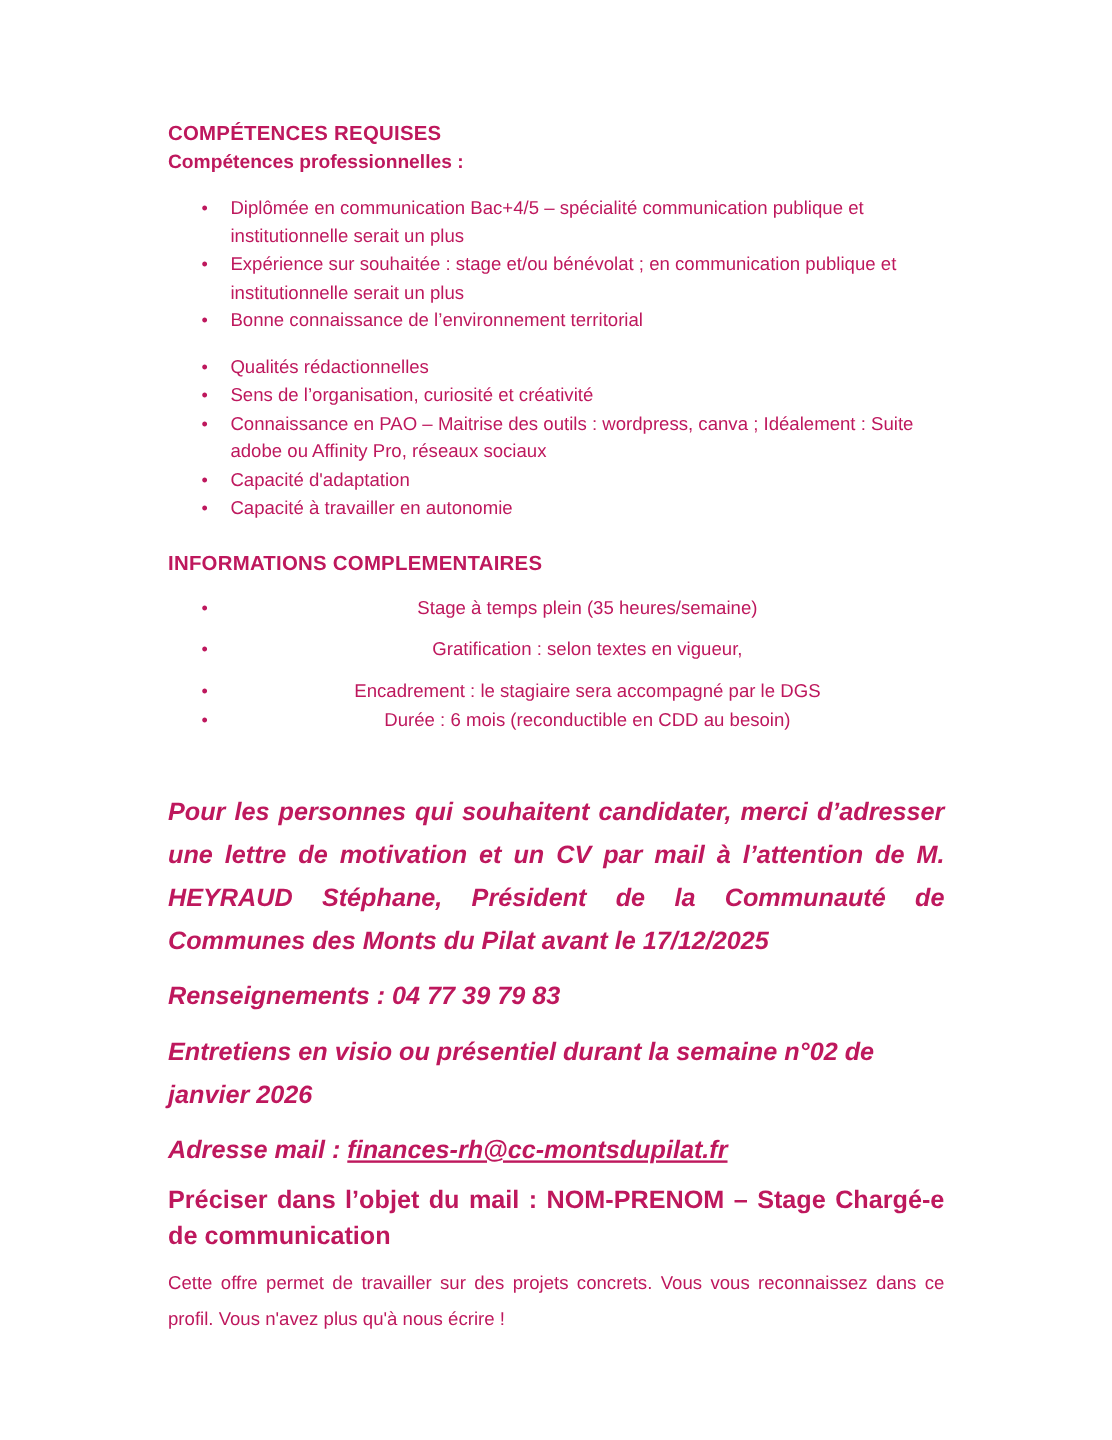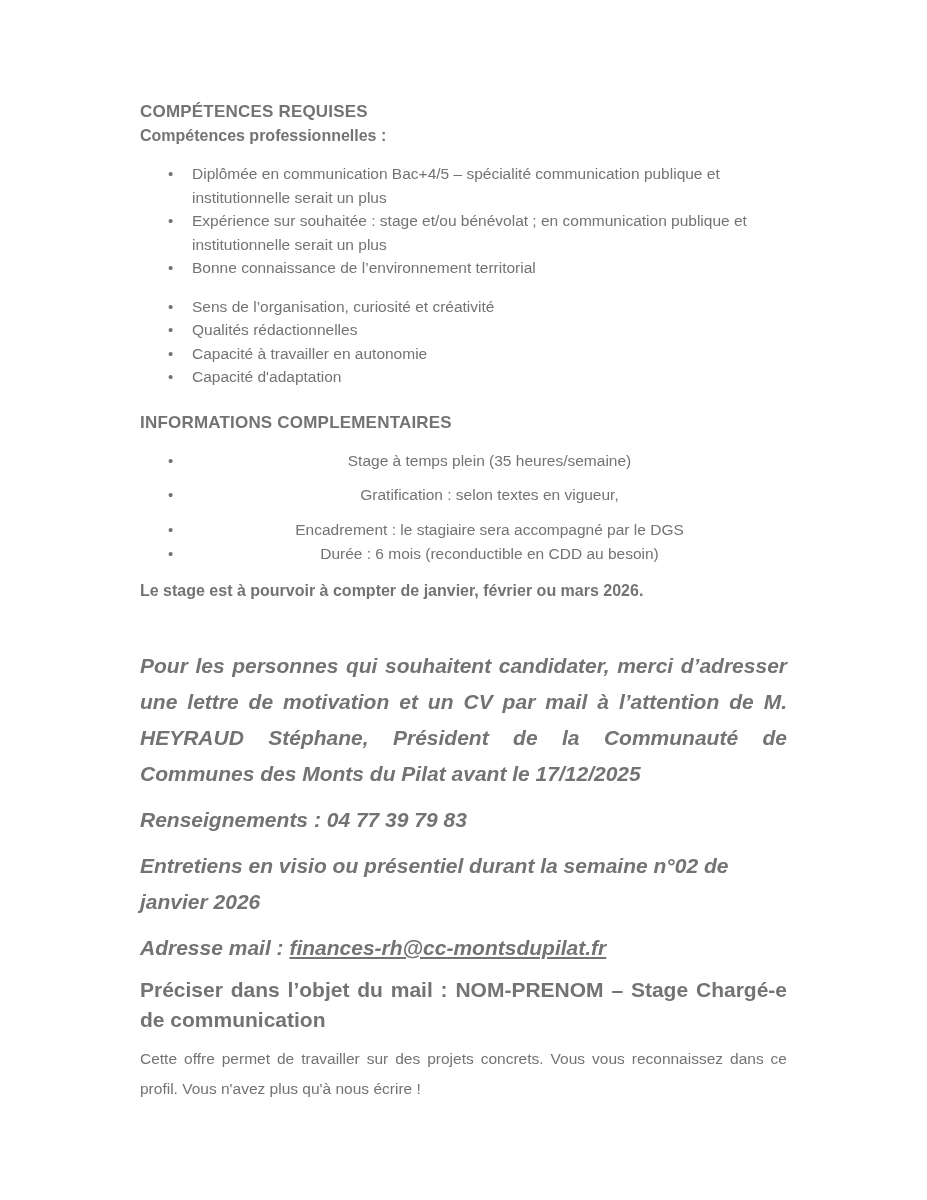--- a/index.html
+++ b/index.html
@@ -2,21 +2,21 @@
 <html lang="fr"><head>
 <meta charset="utf-8">
 <style>
   html, body { margin: 0; padding: 0; background: #e8e8e8; }
   .page {
     position: relative;
     width: 927px;
     height: 1200px;
     margin: 0 auto;
     background: #ffffff;
-    color: #737373;
+    color: #be185d;
     font-family: "Liberation Sans", sans-serif;
     overflow: hidden;
     box-sizing: border-box;
     padding: 101px 140px 0 140px;
   }
   .content { width: 647px; }
 
   h1.main-heading {
     font-size: 17px;
     font-weight: bold;
@@ -102,37 +102,37 @@
     <ul class="bullet-list">
 
     <li>Diplômée en communication Bac+4/5 – spécialité communication publique et institutionnelle serait un plus</li>
         <li>Expérience sur souhaitée : stage et/ou bénévolat ; en communication publique et institutionnelle serait un plus</li>
         <li>Bonne connaissance de l’environnement territorial</li>
       </ul>
 
 
     <ul class="bullet-list">
 
-    <li>Sens de l’organisation, curiosité et créativité</li>
-        <li>Qualités rédactionnelles</li>
+    <li>Qualités rédactionnelles</li>
+        <li>Sens de l’organisation, curiosité et créativité</li>
+        <li>Connaissance en PAO – Maitrise des outils : wordpress, canva ; Idéalement : Suite adobe ou Affinity Pro, réseaux sociaux</li>
+        <li>Capacité d'adaptation</li>
         <li>Capacité à travailler en autonomie</li>
-        <li>Capacité d'adaptation</li>
       </ul>
 
     <h2 class="section-heading caps">INFORMATIONS COMPLEMENTAIRES</h2>
 
     <ul class="bullet-list spaced">
 
     <li>Stage à temps plein (35 heures/semaine)</li>
         <li>Gratification : selon textes en vigueur,</li>
         <li>Encadrement : le stagiaire sera accompagné par le DGS</li>
         <li>Durée : 6 mois (reconductible en CDD au besoin)</li>
       </ul>
 
-    <p class="availability">Le stage est à pourvoir à compter de janvier, février ou mars 2026.</p>
 
     <div class="apply-block">
       <p class="bold-italic justify">Pour les personnes qui souhaitent candidater, merci d’adresser une lettre de motivation et un CV par mail à l’attention de M. HEYRAUD Stéphane, Président de la Communauté de Communes des Monts du Pilat avant le 17/12/2025</p>
       <p class="bold-italic gap">Renseignements : 04 77 39 79 83</p>
       <p class="bold-italic gap">Entretiens en visio ou présentiel durant la semaine n°02 de janvier 2026</p>
       <p class="bold-italic gap"><span>Adresse mail : </span><span class="underline">finances-rh@cc-montsdupilat.fr</span></p>
       <p class="subject-line justify"><span>Préciser dans l’objet du mail : </span><span>NOM-PRENOM – Stage Chargé-e de communication</span></p>
       <p class="closing justify">Cette offre permet de travailler sur des projets concrets. Vous vous reconnaissez dans ce profil. Vous n'avez plus qu'à nous écrire !</p>
     </div>
 

